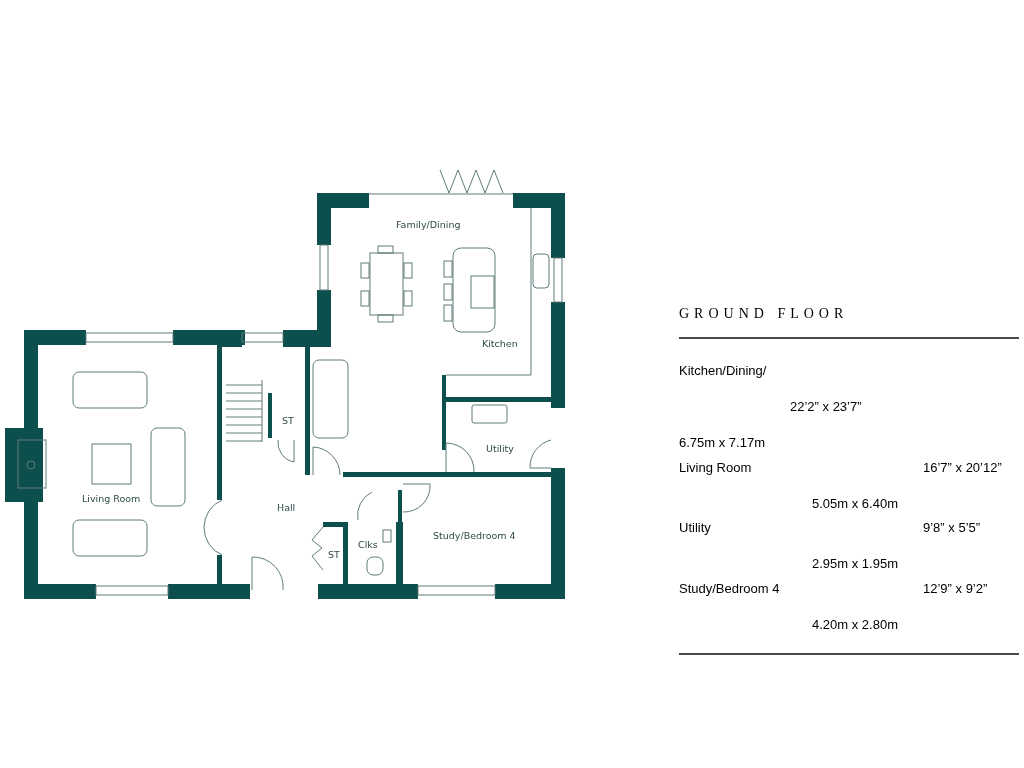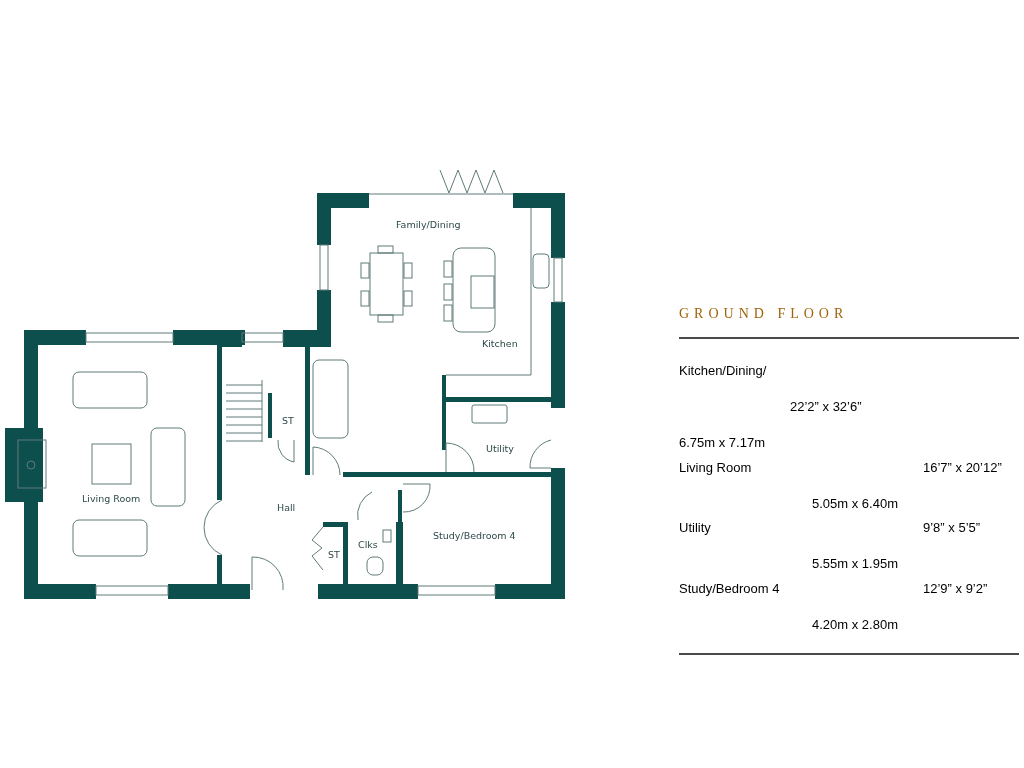--- a/index.html
+++ b/index.html
@@ -1,20 +1,20 @@
 <!DOCTYPE html>
 <html><head>
 <meta charset="utf-8">
 <style>
   html, body { margin: 0; padding: 0; background: #ffffff; }
   body { width: 1024px; height: 768px; position: relative; overflow: hidden; font-family: "Liberation Sans", sans-serif; }
   #plan { position: absolute; left: 0; top: 0; }
   .room-label { font-family: "DejaVu Sans", sans-serif; font-size: 9.5px; fill: #2d4a48; }
   .panel { position: absolute; left: 679px; top: 300px; width: 340px; color: #3a3a3a; }
-  .panel-title { font-family: "Liberation Serif", serif; font-size: 14px; letter-spacing: 5px; color: #a16207; margin: 6px 0 0 0; }
+  .panel-title { font-family: "Liberation Serif", serif; font-size: 14px; letter-spacing: 5px; color: #000000; margin: 6px 0 0 0; }
   .rule { height: 2px; background: #4a4a4a; width: 340px; }
   .rule.top { margin-top: 15px; }
   .rows { margin-top: 20px; }
   .row { display: flex; font-size: 13px; line-height: 24.5px; color: #000000; }
   .row .c1 { width: 133px; }
   .row .c2 { width: 111px; margin-top: 36px; }
   .row .c3 { width: 96px; }
   .rule.bottom { margin-top: 16px; }
 </style>
 </head>
@@ -147,30 +147,30 @@
   <div class="panel-title">GROUND FLOOR</div>
   <div class="rule top"></div>
   <div class="rows">
     <div class="row">
       <span class="c1">Kitchen/Dining/</span>
       <span class="c2"></span>
       <span class="c3"></span>
     </div>
     <div class="row">
       <span class="c2">6.75m x 7.17m</span>
-      <span class="c3">22’2” x 32’6”</span>
+      <span class="c3">22’2” x 23’7”</span>
     </div>
     <div class="row">
       <span class="c1">Living Room</span>
       <span class="c2">5.05m x 6.40m</span>
       <span class="c3">16’7” x 20’12”</span>
     </div>
     <div class="row">
       <span class="c1">Utility</span>
-      <span class="c2">5.55m x 1.95m</span>
+      <span class="c2">2.95m x 1.95m</span>
       <span class="c3">9’8” x 5’5”</span>
     </div>
     <div class="row">
       <span class="c1">Study/Bedroom 4</span>
       <span class="c2">4.20m x 2.80m</span>
       <span class="c3">12’9” x 9’2”</span>
     </div>
   </div>
   <div class="rule bottom"></div>
 </div>

